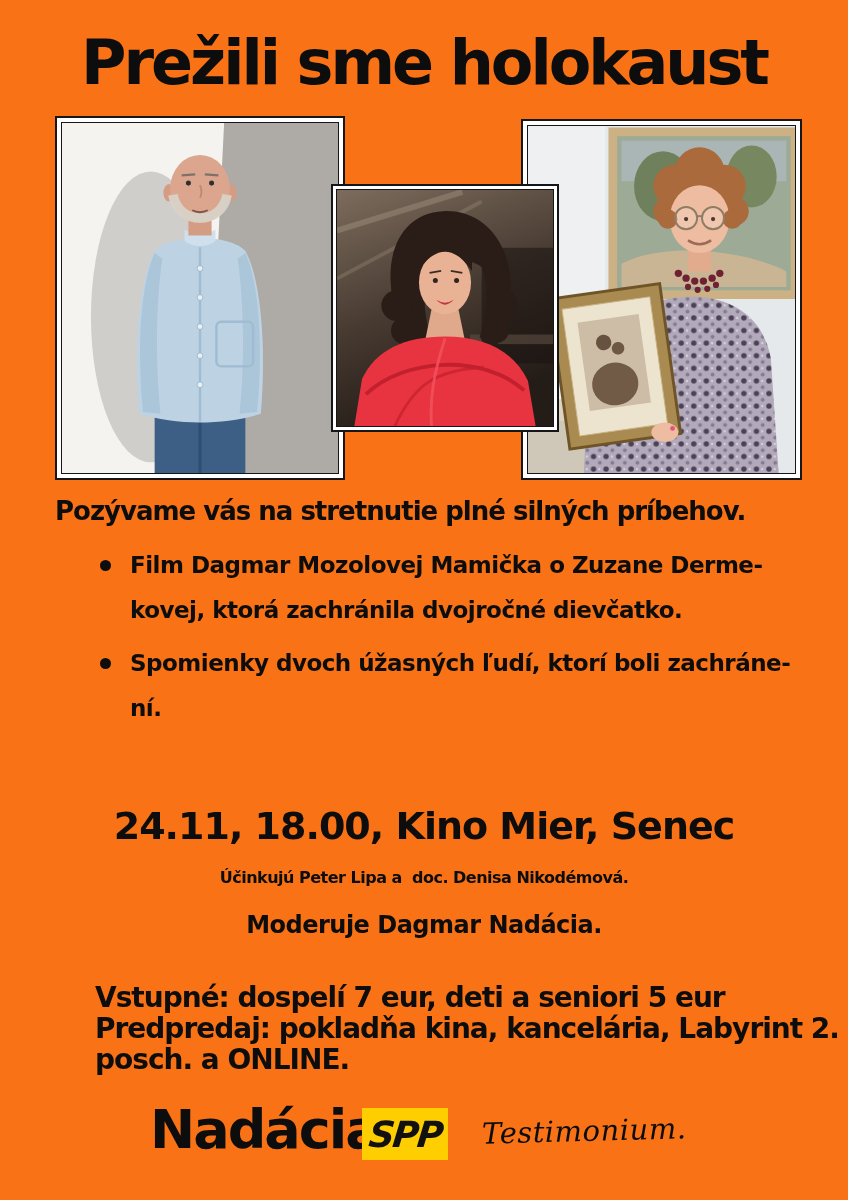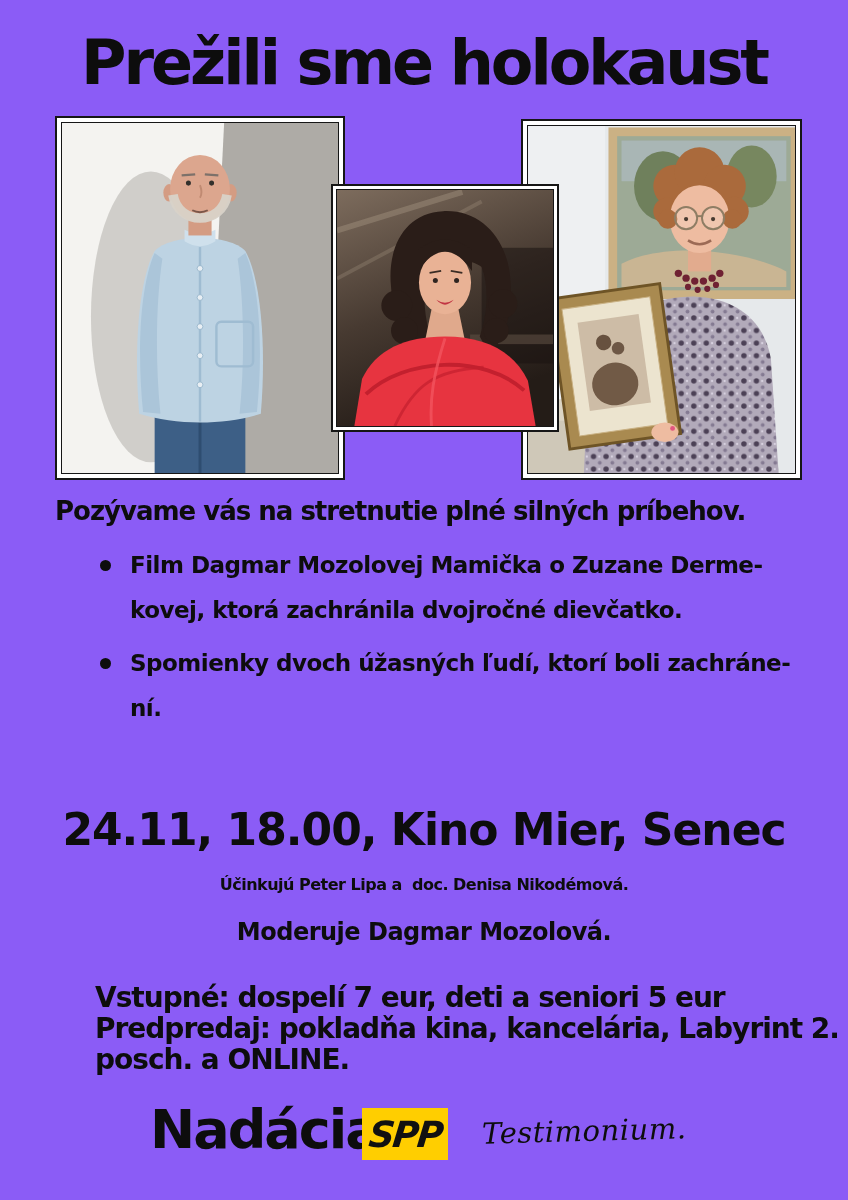--- a/index.html
+++ b/index.html
@@ -1,16 +1,16 @@
 <!DOCTYPE html>
 <html><head>
 <meta charset="utf-8">
 <style>
   html,body { margin:0; padding:0; background:#ffffff; }
-  .poster { position:relative; width:848px; height:1200px; margin:0 auto; background:#8b5cf6;
+  .poster { position:relative; width:848px; height:1200px; margin:0 auto; background:#f97316;
             font-family:"DejaVu Sans", sans-serif; color:#0d0d0d; overflow:hidden; }
 
   .title { position:absolute; top:26px; left:0; width:100%; text-align:center;
            font-size:62px; font-weight:bold; letter-spacing:-3px; margin:0; }
 
   .photo-frame { position:absolute; background:#ffffff; border:2px solid #161616;
                  padding:4px; box-sizing:border-box; }
   .photo-inner { width:100%; height:100%; border:1px solid #161616; box-sizing:border-box; overflow:hidden; background:#ddd; }
   .photo-inner svg { display:block; width:100%; height:100%; }
   #photo-left   { left:55px;  top:116px; width:290px; height:364px; z-index:2; }
@@ -21,21 +21,21 @@
            letter-spacing:-1px; white-space:nowrap; }
 
   .bullets { position:absolute; left:100px; top:543px; width:710px; margin:0; padding:0; list-style:none; }
   .bullets li { position:relative; padding-left:30px; margin:0 0 8px 0;
                 font-size:23px; font-weight:bold; letter-spacing:-0.5px; line-height:45px; }
   .bullets li .dot { position:absolute; left:0; top:17px; width:11px; height:11px;
                      border-radius:50%; background:#0d0d0d; }
   .bullets li .btext { white-space:pre-line; }
 
   .event-block { position:absolute; left:0; top:804px; width:100%; text-align:center; font-weight:bold; }
-  .event-line  { font-size:44px; letter-spacing:-1px; margin:0 0 20px 0; }
+  .event-line  { font-size:38px; letter-spacing:-1px; margin:0 0 20px 0; }
   .performers  { font-size:16px; letter-spacing:-0.5px; margin:0 0 24px 0; white-space:pre-wrap; }
   .moderator   { font-size:24px; letter-spacing:-0.5px; margin:0; }
 
   .ticket-block { position:absolute; left:95px; top:982px; font-size:28px; font-weight:bold;
                   letter-spacing:-1px; line-height:31px; }
   .ticket-block p { margin:0; }
 
   .footer { position:absolute; left:0; top:1096px; width:100%; height:80px; }
   .nadacia { position:absolute; left:150px; top:2px; font-size:54px; font-weight:bold; letter-spacing:-2px; }
   .spp-box { position:absolute; left:362px; top:12px; width:86px; height:52px; background:#ffce00;
@@ -203,21 +203,21 @@
     <li>
       <span class="dot"></span>
       <span class="btext">Spomienky dvoch úžasných ľudí, ktorí boli zachráne-
 ní.</span>
     </li>
   </ul>
 
   <div class="event-block">
     <p class="event-line">24.11, 18.00, Kino Mier, Senec</p>
     <p class="performers">Účinkujú Peter Lipa a  doc. Denisa Nikodémová.</p>
-    <p class="moderator">Moderuje Dagmar Mozolová.</p>
+    <p class="moderator">Moderuje Dagmar Nadácia.</p>
   </div>
 
   <div class="ticket-block">
     <p>Vstupné: dospelí 7 eur, deti a seniori 5 eur</p>
     <p>Predpredaj: pokladňa kina, kancelária, Labyrint 2. posch. a ONLINE.</p>
   </div>
 
   <div class="footer">
     <span class="nadacia">Nadácia</span>
     <span class="spp-box">

